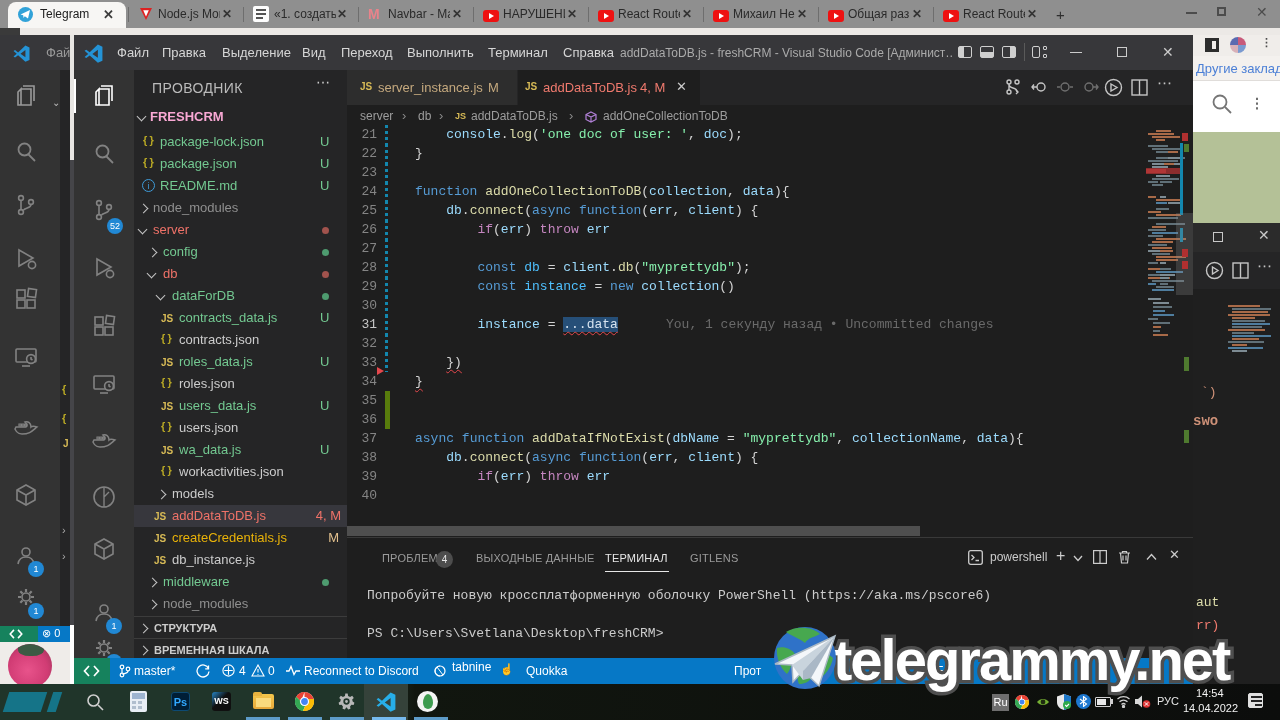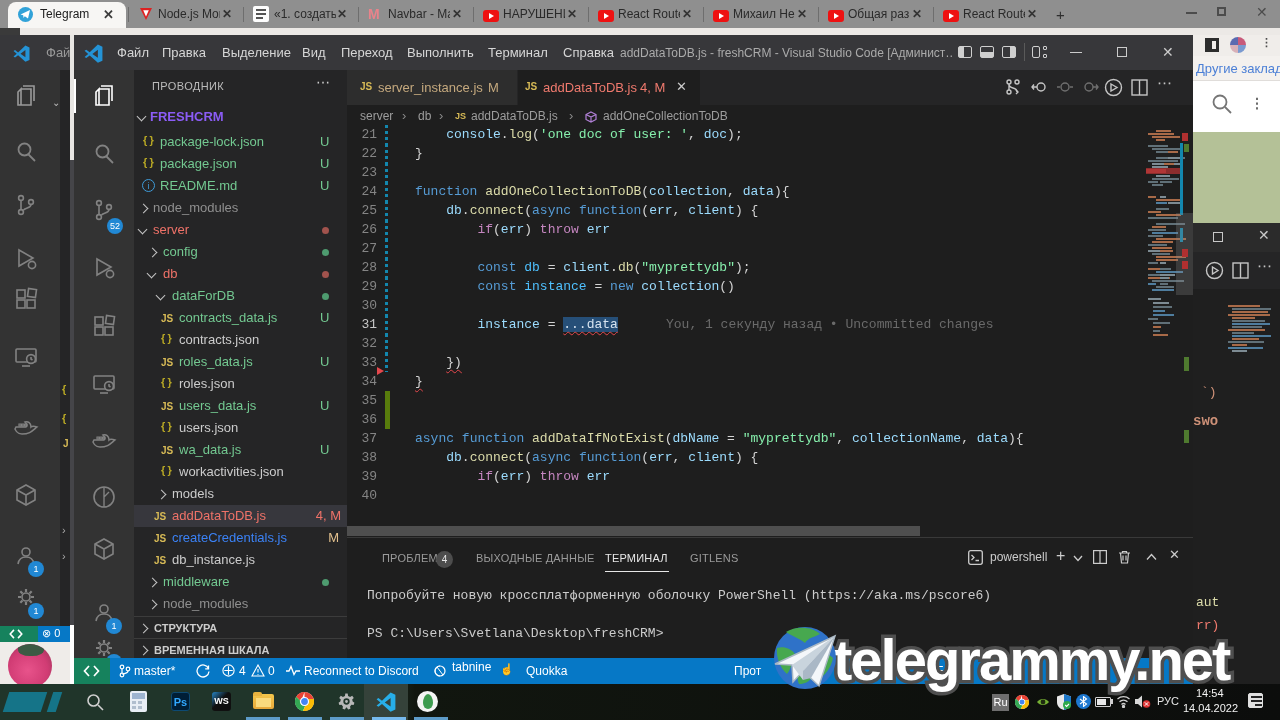--- a/index.html
+++ b/index.html
@@ -345,25 +345,25 @@
         </svg>
       <div class="abs badge" style="left:32px;top:548px;">1</div>
       <svg class="abs" style="left:18px;top:566px;" width="24" height="24" viewBox="0 0 24 24" fill="none" stroke="#828282" stroke-width="1.6">
         <circle cx="12" cy="12" r="4"></circle>
           <path d="M12 4 V7 M12 17 V20 M4 12 H7 M17 12 H20 M6.3 6.3 L8.5 8.5 M15.5 15.5 L17.7 17.7 M6.3 17.7 L8.5 15.5 M15.5 8.5 L17.7 6.3" stroke-width="2.2"></path>
         </svg>
       <div class="abs badge" style="left:32px;top:584px;">1</div>
     </div>
 
     <div class="abs" style="left:60px;top:35px;width:213px;height:588px;background:#252526;">
-      <div class="abs" style="left:18px;top:10px;font-size:11px;color:#bbbbbb;letter-spacing:0.4px;">ПРОВОДНИК</div>
+      <div class="abs" style="left:18px;top:10px;font-size:14px;color:#bbbbbb;letter-spacing:0.4px;">ПРОВОДНИК</div>
       <div class="abs" style="left:182px;top:4px;font-size:14px;color:#cccccc;letter-spacing:1px;">⋯</div>
       <div class="abs" style="left:0;top:36px;width:213px;height:22px;">
           <span class="chev"></span>
-          <span class="abs" style="left:16px;top:3px;font-size:13px;font-weight:bold;color:#8b5cf6;">FRESHCRM</span>
+          <span class="abs" style="left:16px;top:3px;font-size:13px;font-weight:bold;color:#f9a8d4;">FRESHCRM</span>
         </div>
       <div class="row" style="top:61px;">
           <span class="brace" style="left:9px;">{ }</span>
           <span class="lbl" style="left:26px;color:#73c991;">package-lock.json</span>
           <span class="u">U</span>
         </div>
       <div class="row" style="top:83px;">
           <span class="brace" style="left:9px;">{ }</span>
           <span class="lbl" style="left:26px;color:#73c991;">package.json</span>
           <span class="u">U</span>
@@ -437,21 +437,21 @@
           <span class="chevr" style="left:24px;"></span>
           <span class="lbl" style="left:38px;color:#cccccc;">models</span>
         </div>
       <div class="row" style="top:435px;background:#37373d;">
           <span class="jsico" style="left:20px;">JS</span>
           <span class="lbl" style="left:38px;color:#ef7268;">addDataToDB.js</span>
           <span class="abs" style="right:6px;top:3px;color:#ef7268;">4, M</span>
         </div>
       <div class="row" style="top:457px;">
           <span class="jsico" style="left:20px;">JS</span>
-          <span class="lbl" style="left:38px;color:#3b82f6;">createCredentials.js</span>
+          <span class="lbl" style="left:38px;color:#eab308;">createCredentials.js</span>
           <span class="abs" style="right:8px;top:3px;color:#e2c08d;">M</span>
         </div>
       <div class="row" style="top:479px;">
           <span class="jsico" style="left:20px;">JS</span>
           <span class="lbl" style="left:38px;color:#cccccc;">db_instance.js</span>
         </div>
       <div class="row" style="top:501px;">
           <span class="chevr" style="left:15px;"></span>
           <span class="lbl" style="left:29px;color:#73c991;">middleware</span>
           <span class="dot" style="background:#4e9b6f;"></span>

